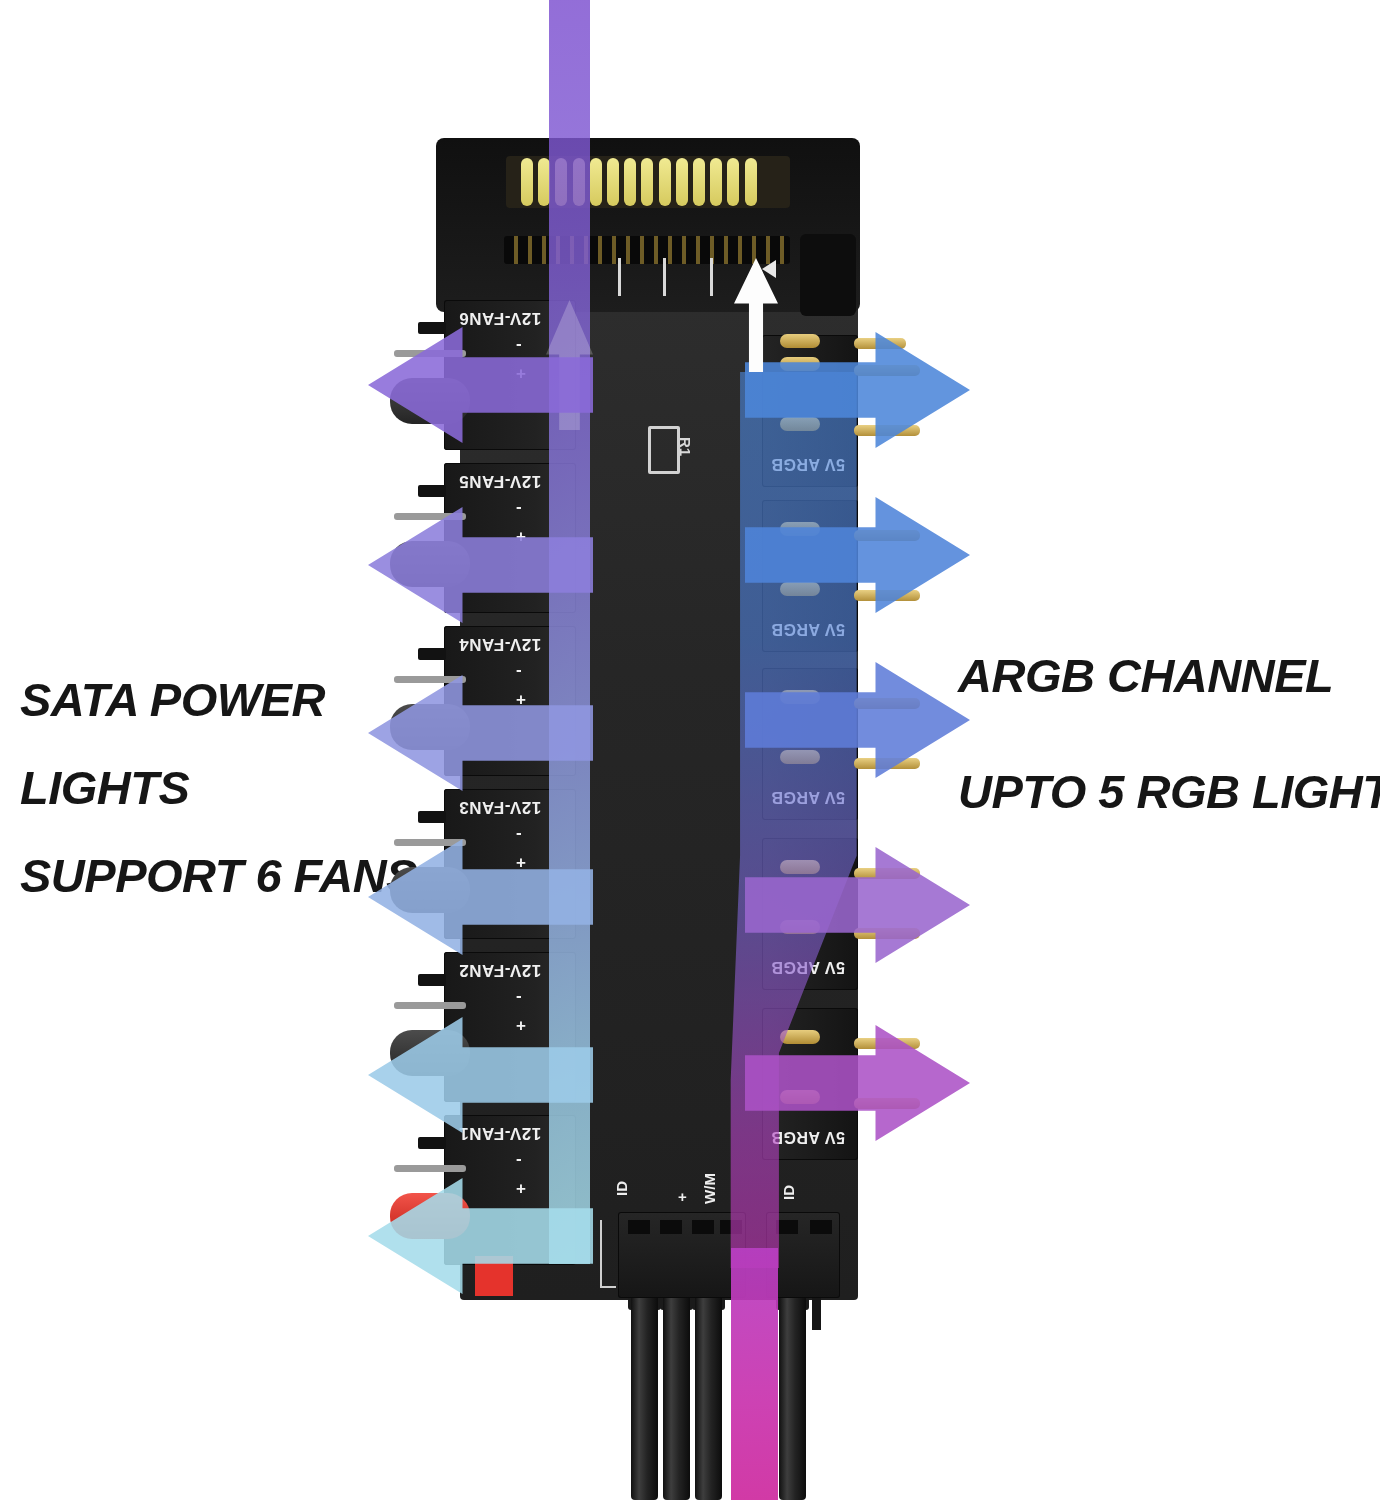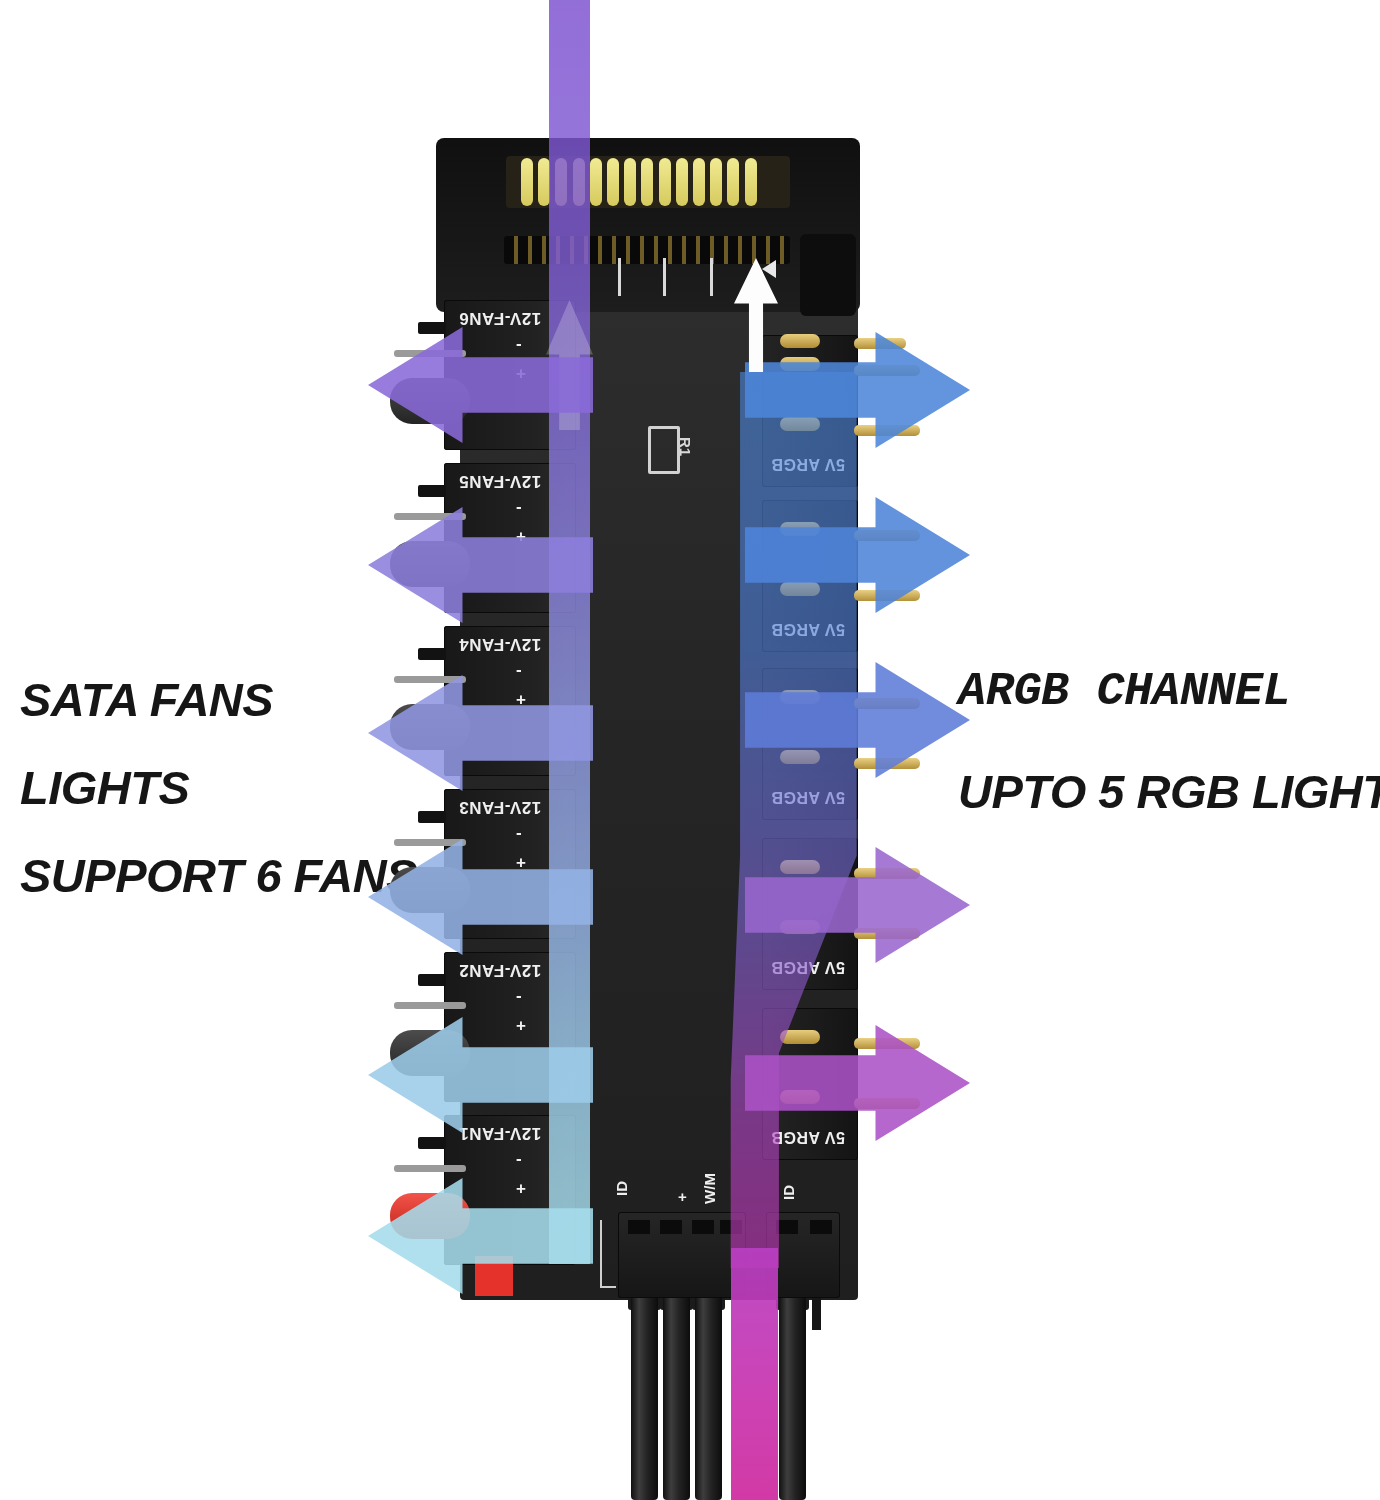--- a/index.html
+++ b/index.html
@@ -84,24 +84,24 @@
   .cable{position:absolute;top:1292px;height:208px;width:27px;z-index:2;border-radius:4px;
          background:linear-gradient(90deg,#101010 0%,#3e3e3e 30%,#232323 60%,#0c0c0c 100%);}
   .cable-plug{position:absolute;top:1284px;height:26px;z-index:2;background:#1b1b1b;border-radius:3px;}
   .stub-pin{position:absolute;top:1296px;width:9px;height:34px;background:#161616;z-index:2;}
 </style>
 </head>
 <body>
 
 <div class="canvas">
 
-  <div class="ann" style="left:20px;top:672px;">SATA FANS</div>
+  <div class="ann" style="left:20px;top:672px;">SATA POWER</div>
   <div class="ann" style="left:20px;top:760px;">LIGHTS</div>
   <div class="ann" style="left:20px;top:848px;">SUPPORT 6 FANS</div>
-  <div class="ann" style="left:958px;top:665px;font-family:Liberation Mono, monospace;">ARGB CHANNEL</div>
+  <div class="ann" style="left:958px;top:648px;">ARGB CHANNEL</div>
   <div class="ann" style="left:958px;top:764px;">UPTO 5 RGB LIGHTS</div>
 
   <div class="pcb"></div>
 
   <div class="sata">
     <div class="sata-inner"></div>
     <div id="sata-pins">
         <div class="sata-pin" style="left:85px;"></div>
         <div class="sata-pin" style="left:102.2px;"></div>
         <div class="sata-pin" style="left:119.4px;"></div>

